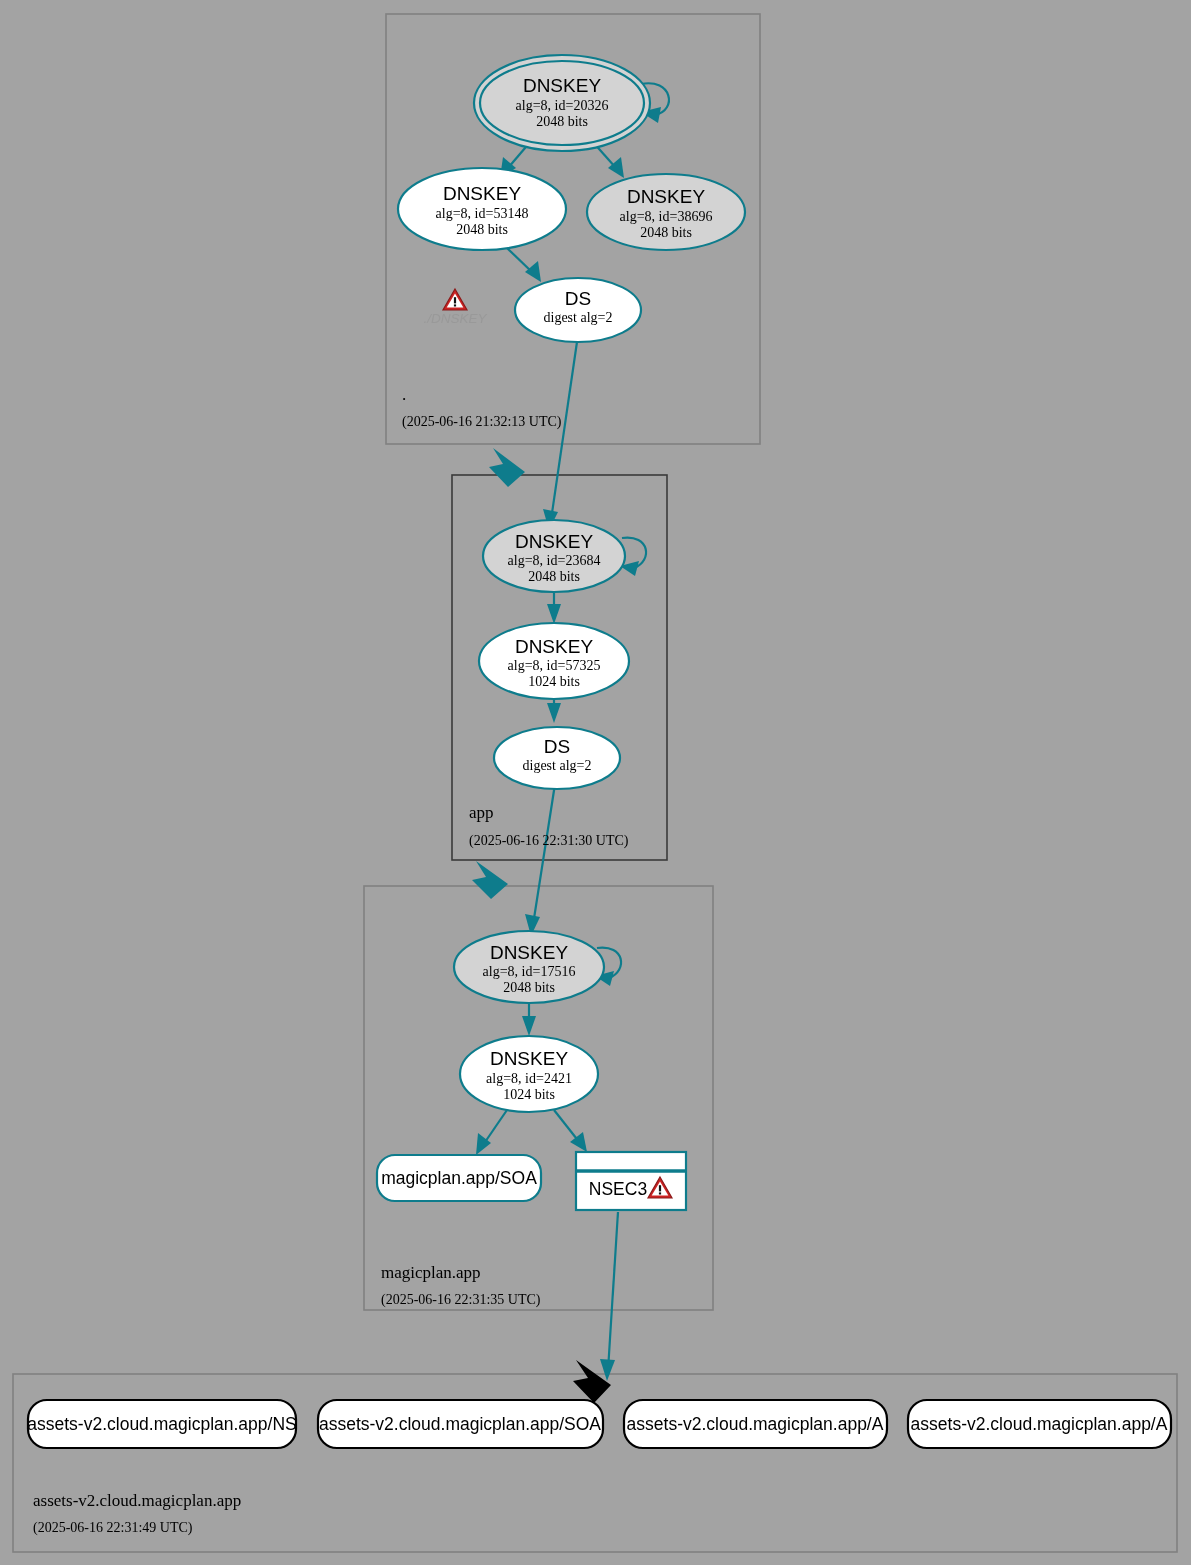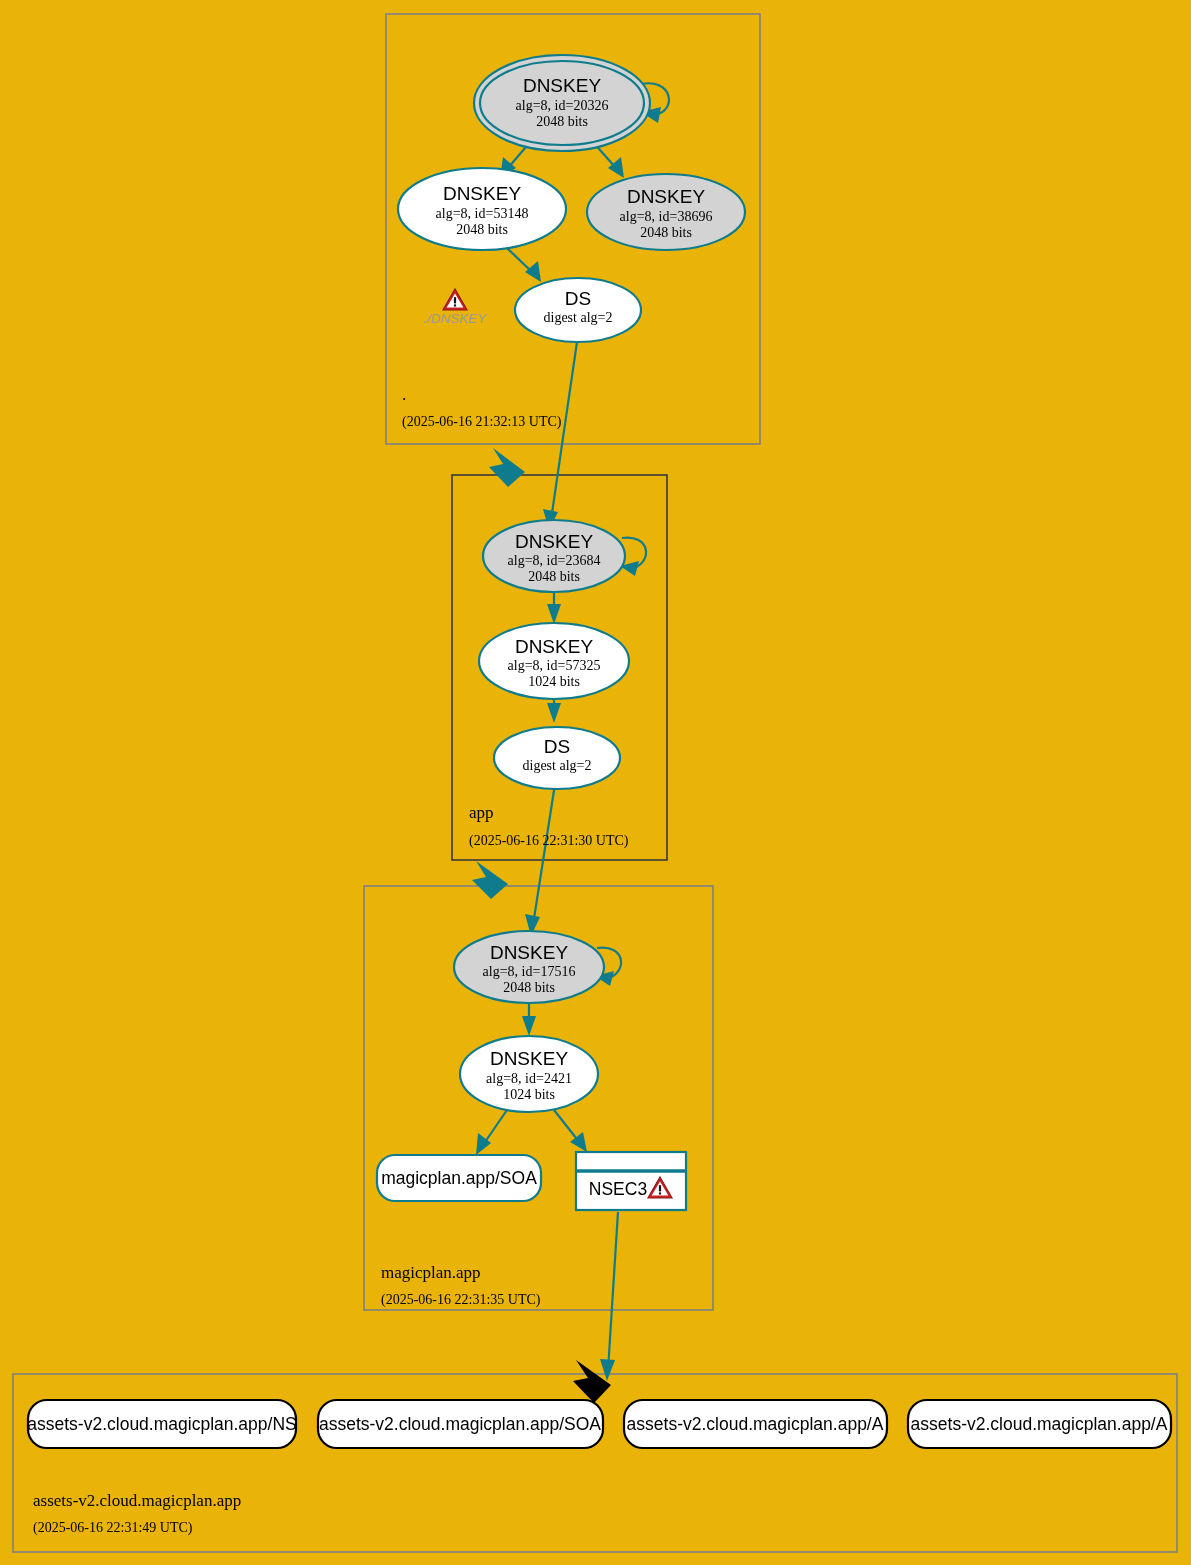--- a/index.html
+++ b/index.html
@@ -4,21 +4,21 @@
 <style>
   html, body {
     margin: 0;
     padding: 0;
     background: #ffffff;
   }
   #canvas {
     position: relative;
     width: 1191px;
     height: 1565px;
-    background: #eab308;
+    background: #a3a3a3;
     font-family: "Liberation Sans", sans-serif;
     overflow: hidden;
   }
   svg#graph {
     position: absolute;
     top: 0;
     left: 0;
     width: 1191px;
     height: 1565px;
   }

